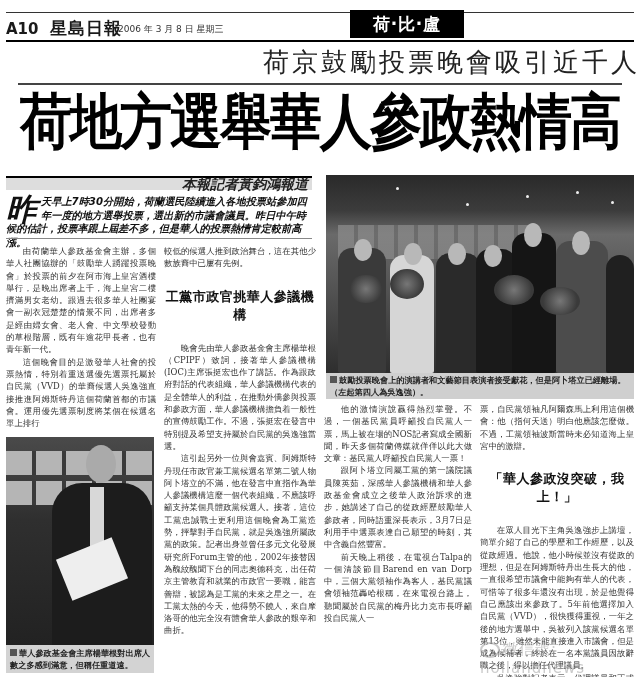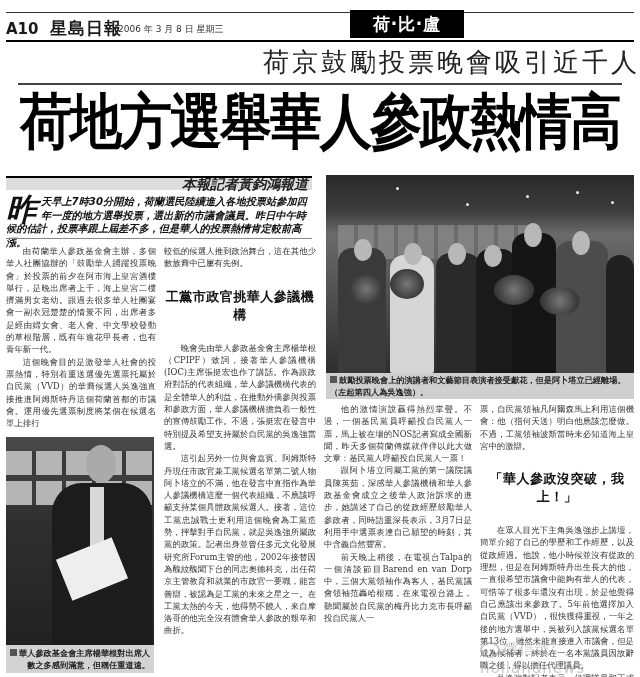--- a/index.html
+++ b/index.html
@@ -45,21 +45,21 @@
   .banner-strip { position: absolute; left: 12px; top: 50px; width: 200px; height: 34px; background: repeating-linear-gradient(90deg, #8a8a8a 0 16px, #6e6e6e 16px 20px); opacity: 0.75; }
   .person { position: absolute; bottom: 0; border-radius: 14px 14px 2px 2px; background: #1d1d1d; }
   .head { position: absolute; border-radius: 50%; background: #b8b8b8; }
   .bouquet { position: absolute; border-radius: 50%; background: radial-gradient(circle, #777 0%, #3a3a3a 70%); }
   .light { position: absolute; width: 3px; height: 3px; background: #eee; border-radius: 50%; }
 
   .caption-main { position: absolute; left: 326px; top: 373px; width: 308px; height: 26px; background: #cfcfcf; font-family: "DejaVu Sans", sans-serif; font-weight: 700; font-size: 8.2px; line-height: 12px; padding: 1px 4px; color: #222; }
 
   .photo-left { left: 6px; top: 437px; width: 148px; height: 208px; background: linear-gradient(180deg, #4a4a4a 0%, #2f2f2f 40%, #222 100%); }
   .sign-row { position: absolute; left: 0; width: 148px; height: 24px; background: repeating-linear-gradient(90deg, #b5b5b5 0 26px, #3a3a3a 26px 30px); }
-  .caption-left { position: absolute; left: 6px; top: 645px; width: 148px; height: 28px; background: #d3d3d3; font-family: "DejaVu Sans", sans-serif; font-weight: 700; font-size: 8.2px; line-height: 12px; padding: 2px 4px; color: #222; text-align: right; }
+  .caption-left { position: absolute; left: 6px; top: 645px; width: 148px; height: 28px; background: #d3d3d3; font-family: "DejaVu Sans", sans-serif; font-weight: 700; font-size: 8.2px; line-height: 12px; padding: 2px 4px; color: #222; }
   .sq { display: inline-block; width: 7px; height: 7px; background: #555; margin-right: 2px; vertical-align: 0; }
 
   .watermark { position: absolute; left: 480px; top: 640px; font-family: "DejaVu Sans", sans-serif; font-size: 15px; color: rgba(160,160,160,0.55); letter-spacing: 1px; }
   .wm-icon { display: inline-block; width: 20px; height: 16px; border: 2px solid rgba(160,160,160,0.55); border-radius: 50%; vertical-align: middle; margin-right: 3px; }
 </style>
 </head>
 <body>
 
 <div class="top-rule"></div>
 <div class="masthead">

